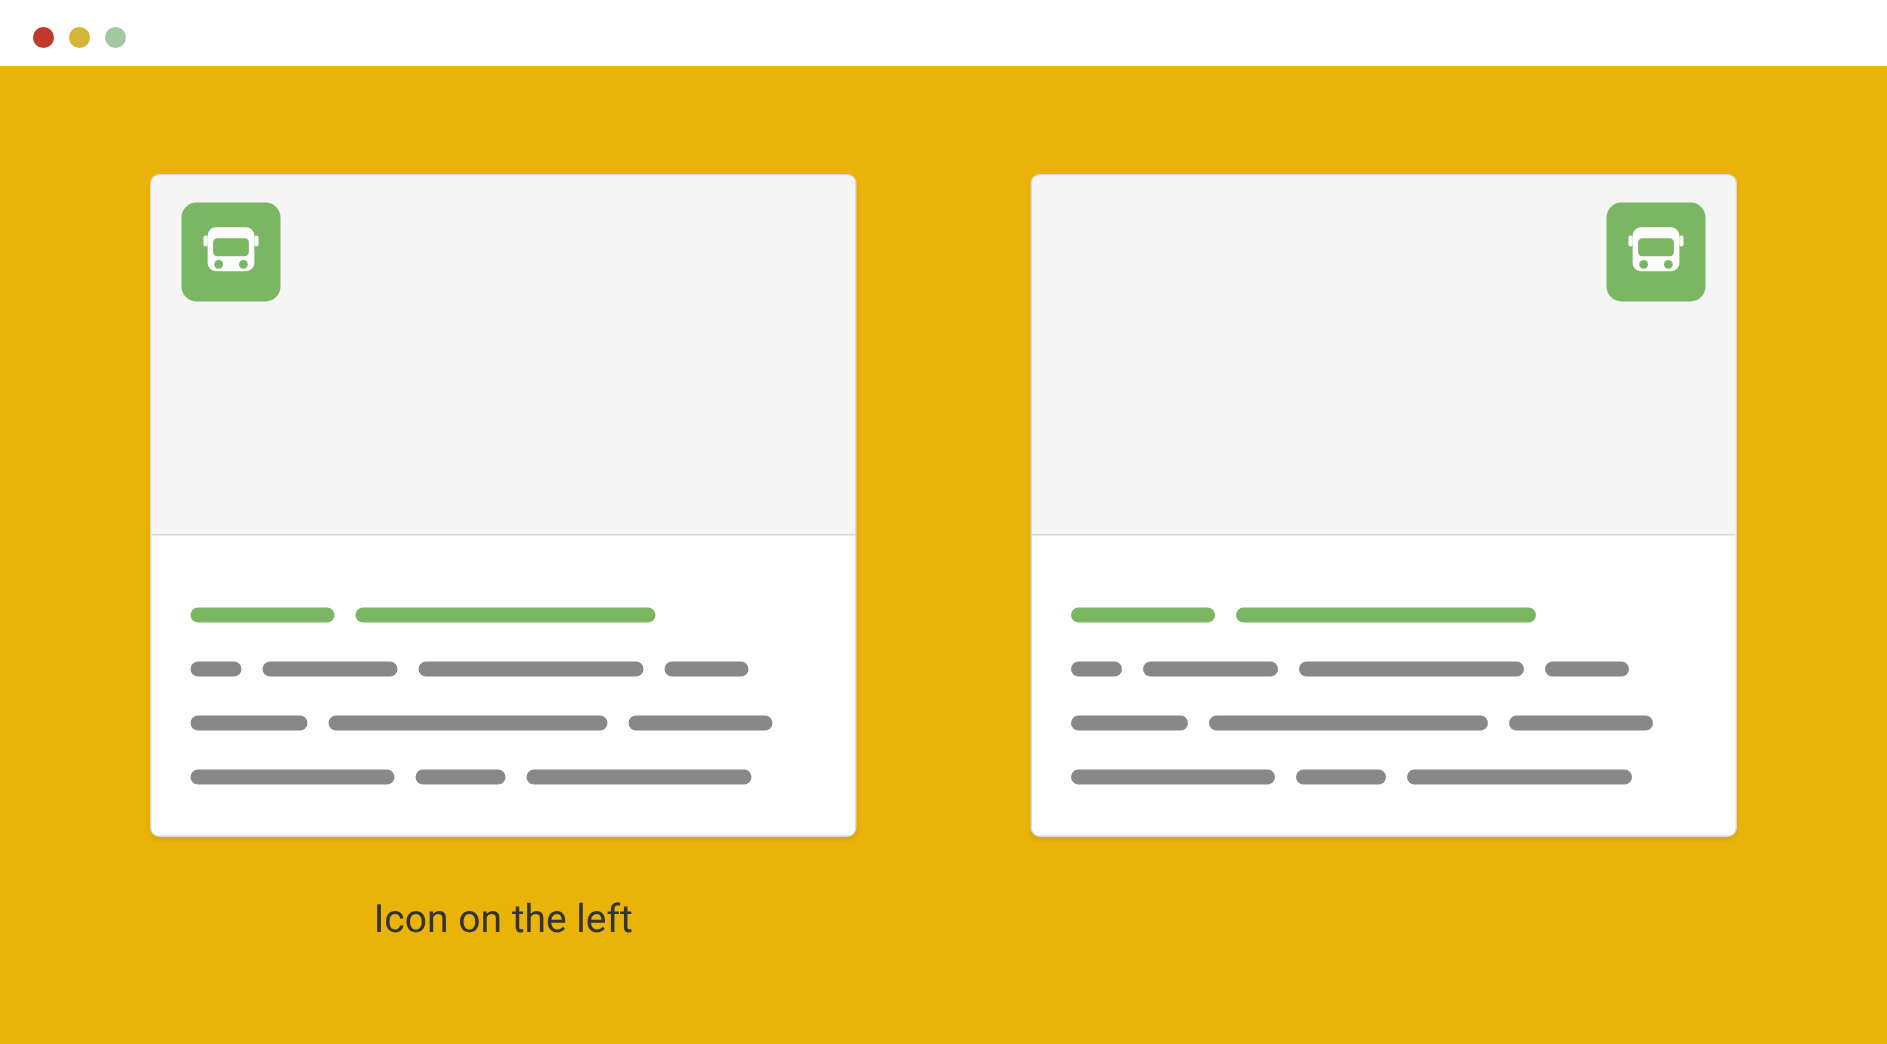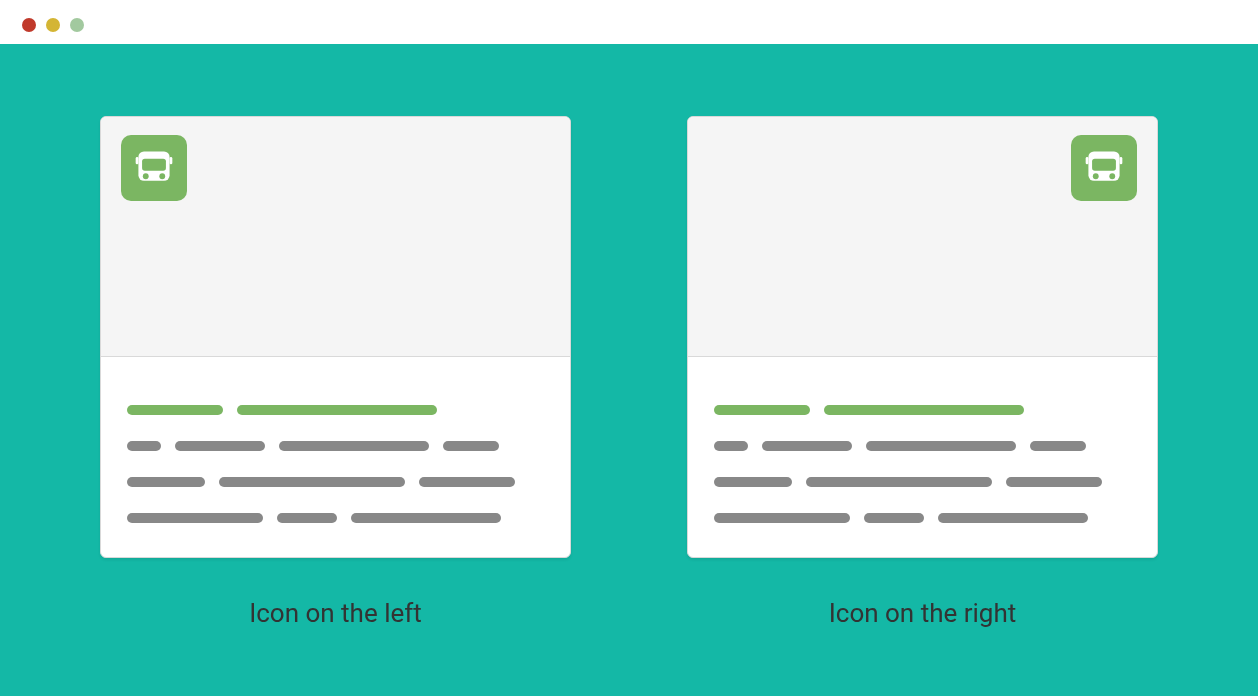--- a/index.html
+++ b/index.html
@@ -27,21 +27,21 @@
       width: 14px;
       height: 14px;
       border-radius: 50%;
     }
     
     .dot-close { background: #c0392b; }
     .dot-minimize { background: #d4b534; }
     .dot-maximize { background: #a2c99f; }
     
     .content-area {
-      background: #14b8a6;
+      background: #eab308;
       margin-top: 12px;
       height: calc(100% - 44px);
       padding: 72px 100px 40px 100px;
       display: flex;
       gap: 116px;
       justify-content: center;
     }
     
     .example-column {
       display: flex;
@@ -196,16 +196,15 @@
           <div class="ph-seg ph-gray" style="width:186px"></div>
           <div class="ph-seg ph-gray" style="width:96px"></div>
         </div>
         <div class="placeholder-line">
           <div class="ph-seg ph-gray" style="width:136px"></div>
           <div class="ph-seg ph-gray" style="width:60px"></div>
           <div class="ph-seg ph-gray" style="width:150px"></div>
         </div>
       </div>
     </div>
-    <div class="caption">Icon on the right</div>
   </div>
 
 </div>
 
 </body></html>

